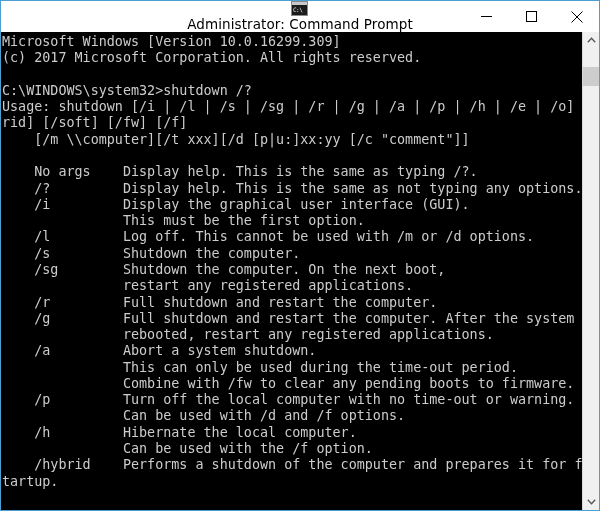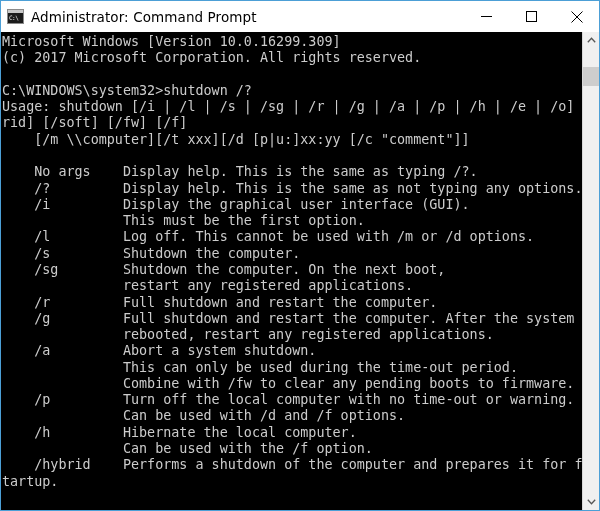--- a/index.html
+++ b/index.html
@@ -30,20 +30,21 @@
 
   
   .titlebar {
     height: 31px;
     min-height: 31px;
     background: #ffffff;
     display: flex;
     align-items: center;
     position: relative;
     user-select: none;
+    flex-direction: column;
   }
   .titlebar-icon {
     width: 17px;
     height: 15px;
     margin-left: 6px;
     margin-right: 7px;
     position: relative;
     flex: 0 0 auto;
   }
   .titlebar-icon .frame {

